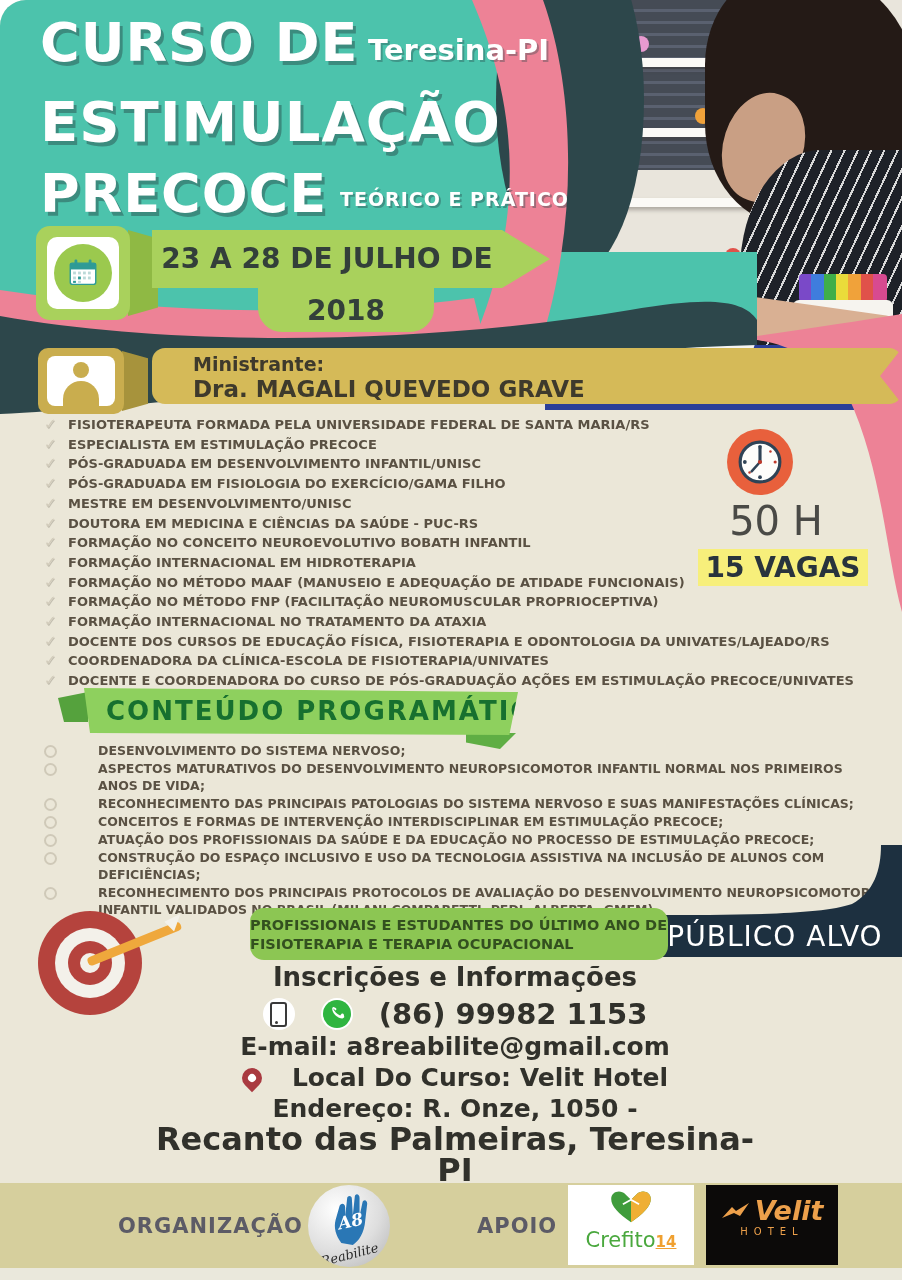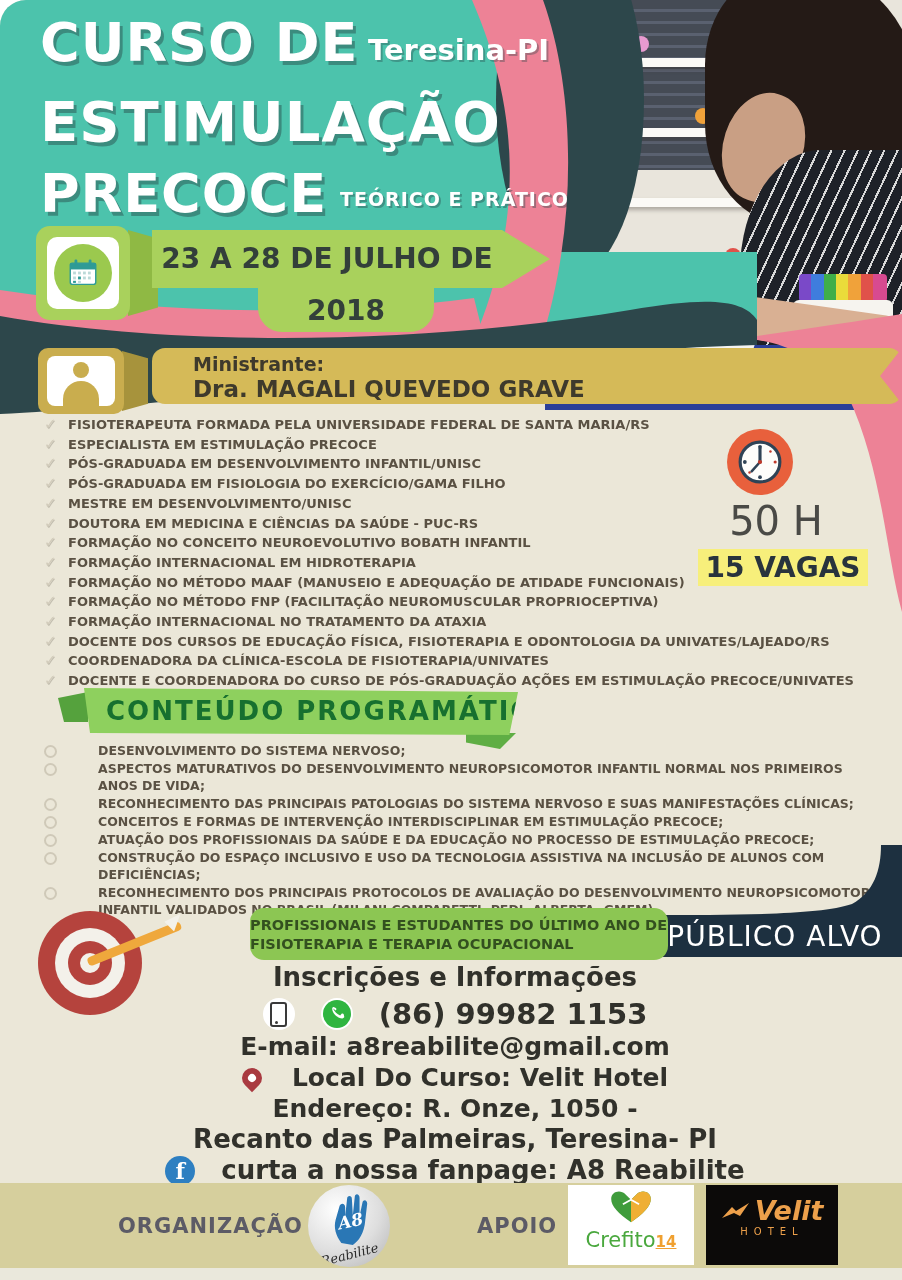--- a/index.html
+++ b/index.html
@@ -423,21 +423,21 @@
         </span>
       </span>
       <span class="c-phone">(86) 99982 1153</span>
     </div>
     <div class="c-line">E-mail: a8reabilite@gmail.com</div>
     <div class="c-row">
       <span class="pin"></span>
       <span class="c-line">Local Do Curso: Velit Hotel</span>
     </div>
     <div class="c-line">Endereço: R. Onze, 1050 -</div>
-    <div class="c-line" style="font-size:26px;">Recanto das Palmeiras, Teresina- PI</div>
+    <div class="c-line" style="font-size:32px;">Recanto das Palmeiras, Teresina- PI</div>
     <div class="c-row">
       <span class="fb-ic">f</span>
       <span class="c-line" style="font-size:26px;">curta a nossa fanpage: A8 Reabilite</span>
     </div>
   </div>
 
   <div class="abs footer">
     <span class="f-label f-org">ORGANIZAÇÃO</span>
     <div class="a8">
       <svg width="46" height="58" viewBox="0 0 48 60" style="position:absolute;left:18px;top:6px;">

